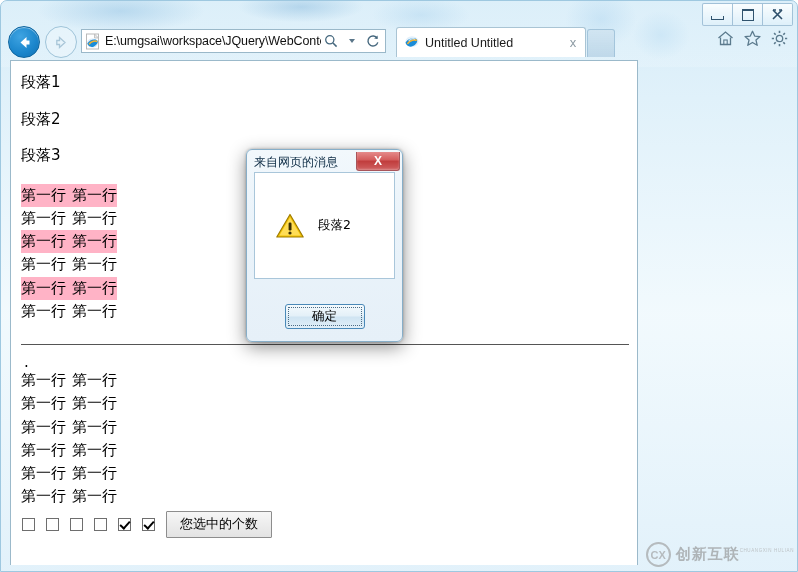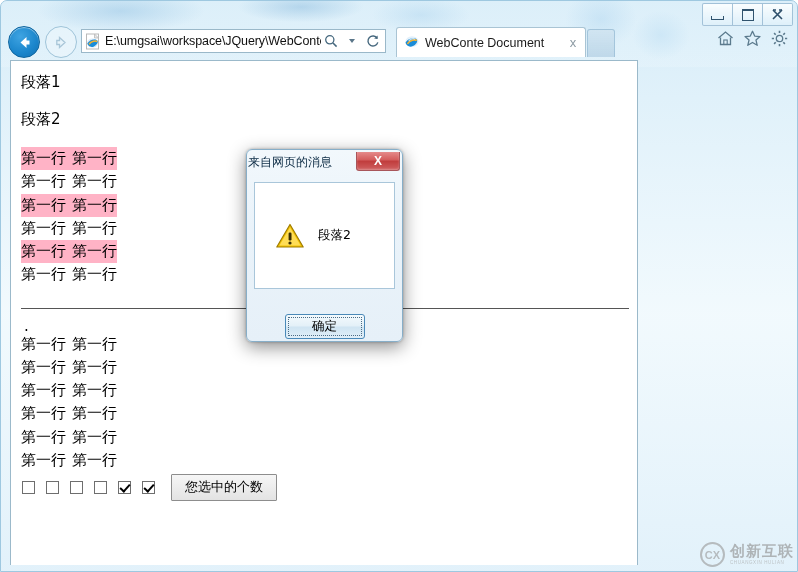--- a/index.html
+++ b/index.html
@@ -288,21 +288,20 @@
   .cb.checked::after {
     content: "";
     position: absolute;
     left: 3px; top: 0px;
     width: 4px; height: 8px;
     border: solid #000;
     border-width: 0 2px 2px 0;
     transform: rotate(42deg);
   }
   .count-btn {
-    margin-left: 5px;
     font-family: "DejaVu Sans", "Liberation Sans", sans-serif;
     font-size: 13px;
     padding: 3px 13px 4px 13px;
     background: linear-gradient(180deg, #f6f6f6, #e3e3e3);
     border: 1px solid #8d8d8d;
     color: #000;
     border-radius: 1px;
   }
 
   
@@ -322,25 +321,25 @@
     top: 148px;
     width: 157px;
     height: 193px;
     box-sizing: border-box;
     border: 1px solid #87aec8;
     border-radius: 6px;
     background: linear-gradient(180deg, #f2f8fc 0%, #eaf3fa 40%, #e6f0f8 100%);
     overflow: hidden;
   }
   .dlg-title {
-    height: 32px;
+    height: 22px;
     display: flex;
     align-items: flex-start;
     justify-content: space-between;
-    padding: 2px 2px 0 1px;
+    padding: 2px 2px 0 7px;
     box-sizing: border-box;
   }
   .dlg-title-text {
     font-family: "DejaVu Sans", "Liberation Sans", sans-serif;
     font-size: 12px;
     color: #0d2c45;
     line-height: 20px;
     white-space: nowrap;
   }
   .dlg-close {
@@ -420,21 +419,21 @@
     display: flex;
     align-items: center;
     justify-content: center;
     font-size: 11px;
     font-weight: bold;
     color: #9a9a9a;
     font-family: Liberation Sans, sans-serif;
   }
   .wm-text {
     display: flex;
-    flex-direction: column;
+    flex-direction: row;
     line-height: 1;
   }
   .wm-cn {
     font-family: "DejaVu Sans", sans-serif;
     font-size: 15px;
     color: #8f8f8f;
     font-weight: bold;
     letter-spacing: 1px;
   }
   .wm-en {
@@ -506,21 +505,21 @@
 
     <div class="tab">
       <span>
         <svg width="16" height="16" viewBox="0 0 17 17">
           <ellipse cx="8.5" cy="9" rx="7" ry="5.6" fill="#e3f0fa"></ellipse>
           <path d="M1.6 10.4 C3.6 5.6 11.4 4.0 13.6 6.9 C15.0 8.9 13.0 12.2 9.5 13.9 C6.0 15.6 2.5 13.7 1.6 10.4 Z" fill="#1a8cd8"></path>
           <path d="M3.6 11.6 C6.1 7.6 11.8 6.4 13.5 8.1" stroke="#f2b233" stroke-width="1.8" fill="none"></path>
           <path d="M5.0 8.6 C6.6 6.2 10.0 5.4 11.6 6.6" stroke="#ffffff" stroke-width="1.2" fill="none" opacity="0.7"></path>
         </svg>
       </span>
-      <span class="tab-title">WebConte Document</span>
+      <span class="tab-title">Untitled Untitled</span>
       <span class="tab-close">x</span>
     </div>
     <div class="tab-new"></div>
   </div>
 
   <div class="cmd-icons">
     <span class="cmd-icon">
       <svg width="19" height="19" viewBox="0 0 19 19">
         <path d="M2.5 9 L9.5 3 L16.5 9" fill="none" stroke="#5b7a8d" stroke-width="1.3"></path>
         <path d="M4.5 8.6 L4.5 15.5 L14.5 15.5 L14.5 8.6" fill="none" stroke="#5b7a8d" stroke-width="1.3"></path>
@@ -541,20 +540,21 @@
         </g>
       </svg>
     </span>
   </div>
 
   <div class="viewport">
     <div class="page">
 
       <p class="para">段落1</p>
       <p class="para">段落2</p>
+      <p class="para">段落3</p>
 
       <table class="tbl">
         <tbody>
           <tr>
             <td style="background: rgb(255, 179, 198);">第一行</td>
             <td class="c2" style="background: rgb(255, 179, 198);">第一行</td>
           </tr>
           <tr>
             <td>第一行</td>
             <td class="c2">第一行</td>

